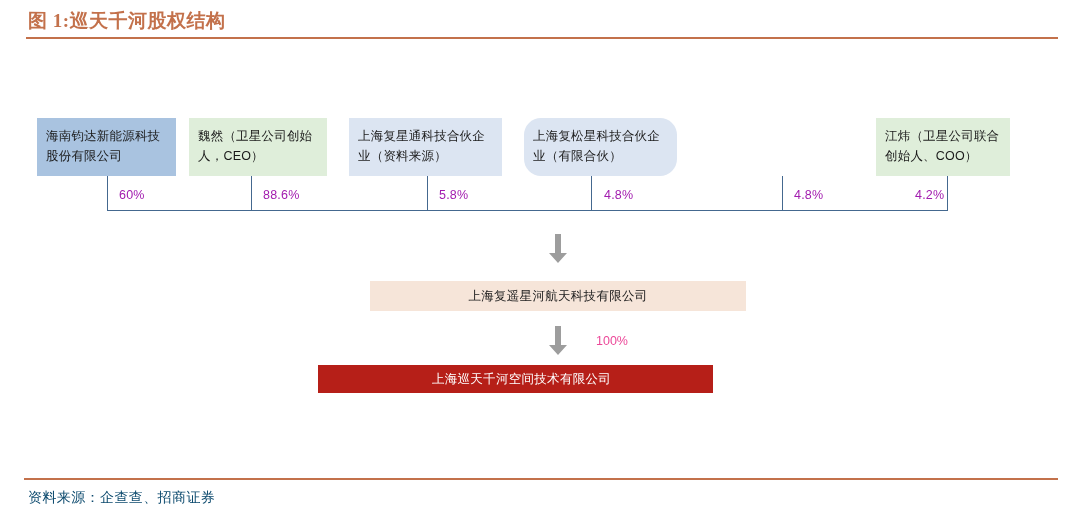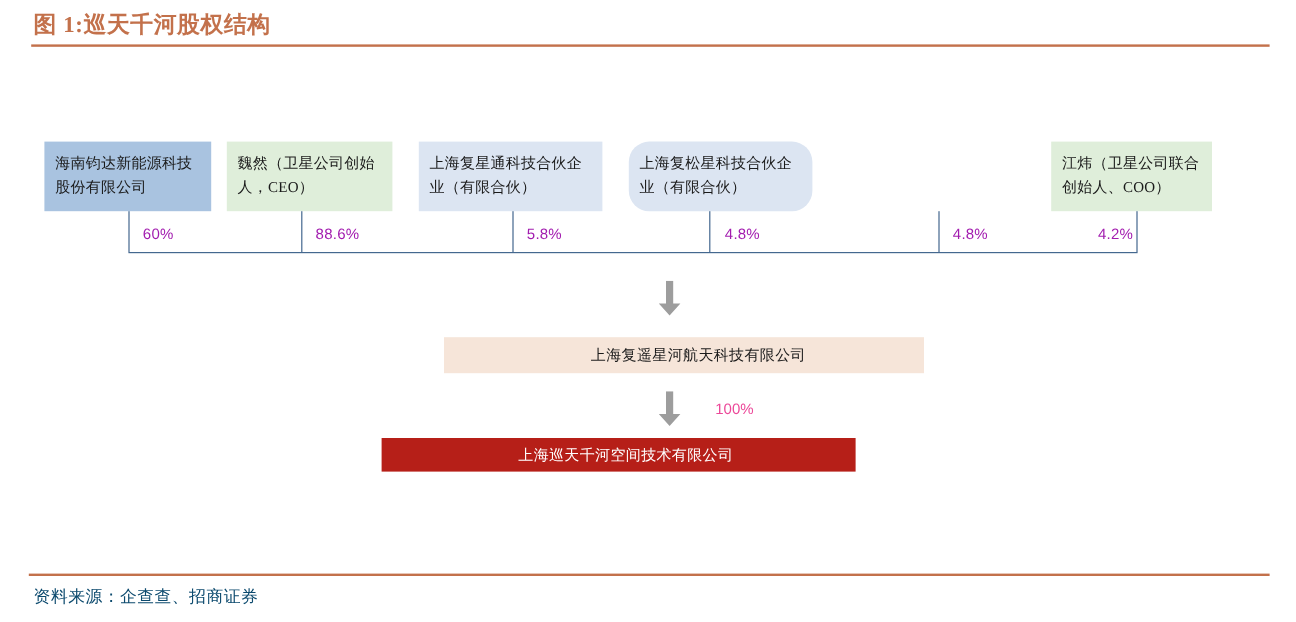--- a/index.html
+++ b/index.html
@@ -54,21 +54,21 @@
     height: 58px;
     box-sizing: border-box;
     padding: 8px 9px 0 9px;
     font-size: 12.5px;
     line-height: 20px;
     color: #1a1a1a;
     letter-spacing: 0.2px;
     overflow: hidden;
   }
   .sb-blue   { background: #a9c3e0; }
-  .sb-green  { background: #dfeeda; font-family: Liberation Serif, serif; }
+  .sb-green  { background: #dfeeda; }
   .sb-ltblue { background: #dce5f2; }
 
   
   .v-line {
     position: absolute;
     width: 1px;
     background: #44688f;
   }
   .h-bus {
     position: absolute;
@@ -96,21 +96,20 @@
     top: 281px;
     width: 376px;
     height: 30px;
     background: #f6e5d9;
     display: flex;
     align-items: center;
     justify-content: center;
     font-size: 12.5px;
     color: #1a1a1a;
     letter-spacing: 0.3px;
-    padding-left: 24px;
   }
   #bottom-entity-box {
     position: absolute;
     left: 318px;
     top: 365px;
     width: 383px;
     height: 28px;
     background: #b61f18;
     display: flex;
     align-items: center;
@@ -154,21 +153,21 @@
 <div id="figure-title">图 1:巡天千河股权结构</div>
 
 <div id="title-rule"></div>
 
 <div id="chart-area">
 
   <div class="shareholder-box sb-blue" style="left:37px; width:139px;">海南钧达新能源科技股份有限公司</div>
 
   <div class="shareholder-box sb-green" style="left:189px; width:138px;">魏然（卫星公司创始人，CEO）</div>
 
-  <div class="shareholder-box sb-ltblue" style="left:349px; width:153px;">上海复星通科技合伙企业（有限合伙）</div>
+  <div class="shareholder-box sb-ltblue" style="left:349px; width:153px;">上海复星通科技合伙企业（资料来源）</div>
 
   <div class="shareholder-box sb-ltblue" style="left:524px; width:153px;border-radius:17px;">上海复松星科技合伙企业（有限合伙）</div>
 
 
   <div class="shareholder-box sb-green" style="left:876px; width:134px;">江炜（卫星公司联合创始人、COO）</div>
 
   <div class="v-line" style="left:107px; top:176px; height:34px;"></div>
   <div class="v-line" style="left:251px; top:176px; height:34px;"></div>
   <div class="v-line" style="left:427px; top:176px; height:34px;"></div>
   <div class="v-line" style="left:591px; top:176px; height:34px;"></div>

